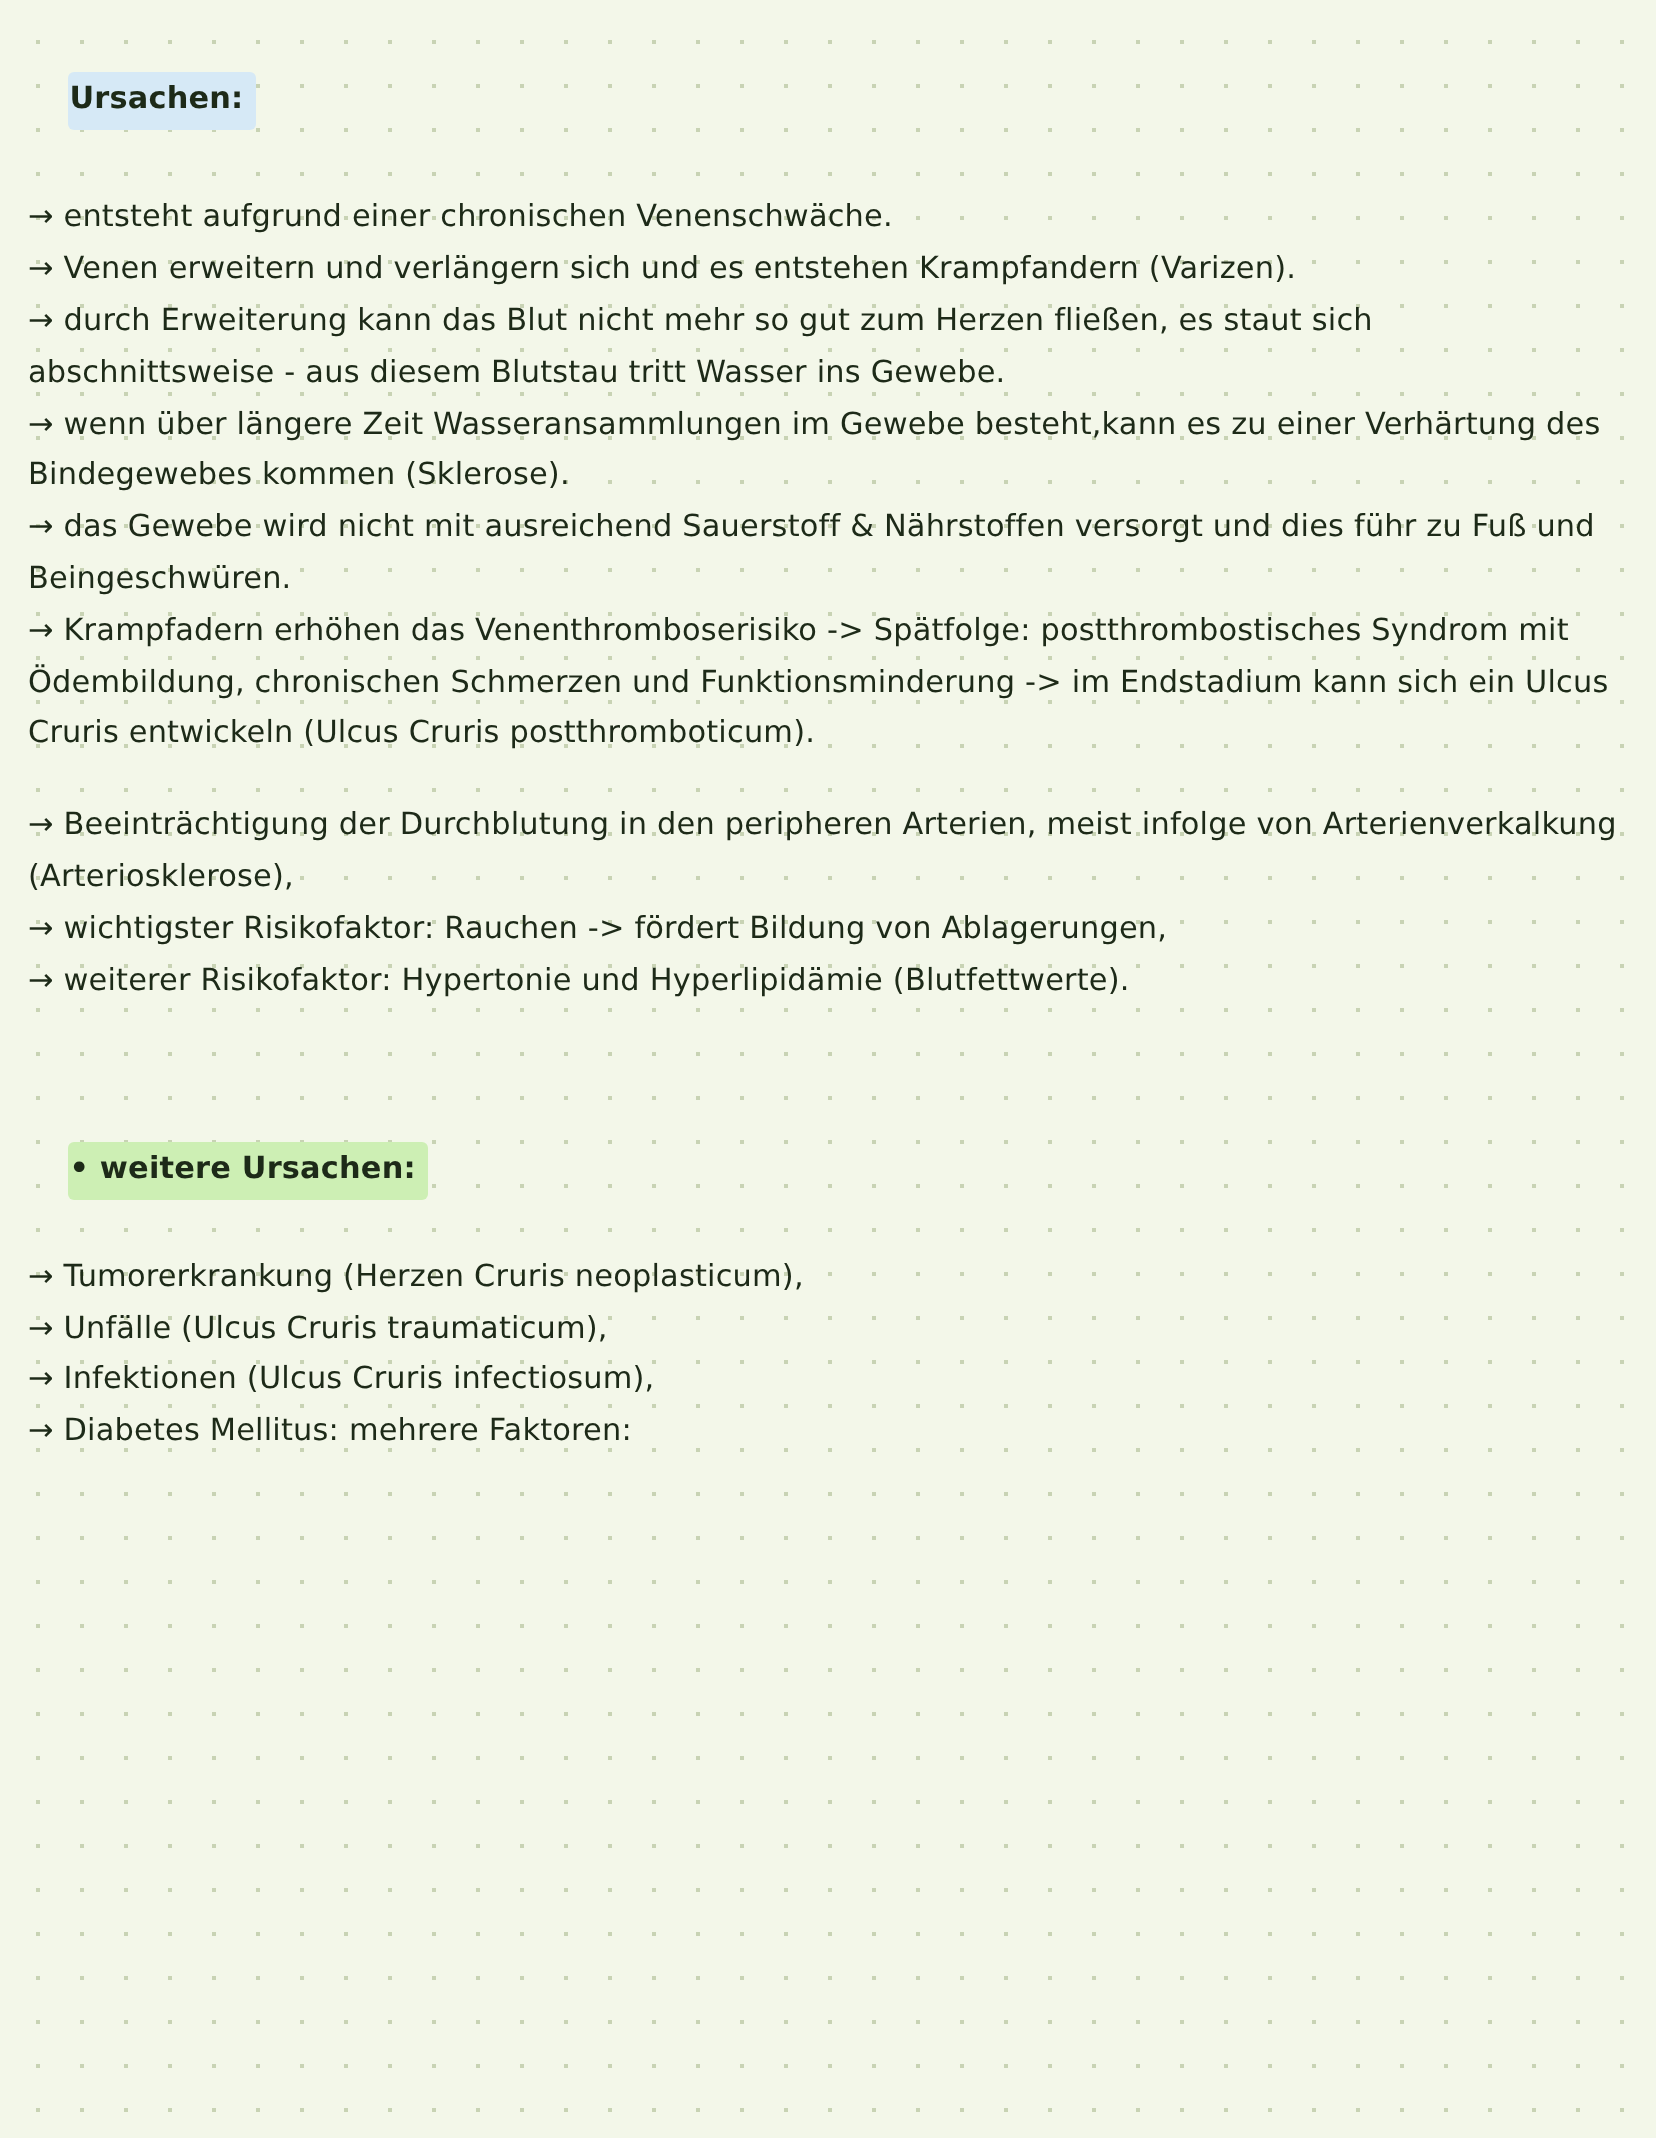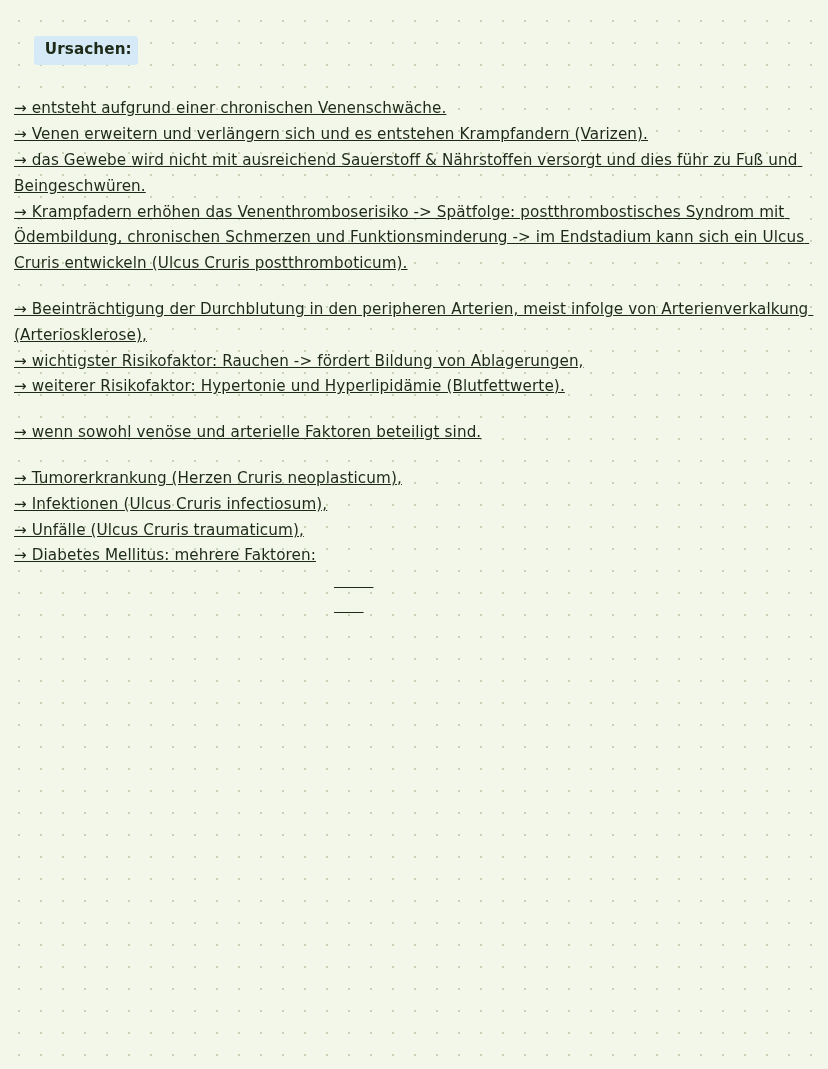--- a/index.html
+++ b/index.html
@@ -35,40 +35,39 @@
     font-size: 15.2px;
     line-height: 25.8px;
     letter-spacing: 0.1px;
     color: #1d2a18;
     white-space: pre-wrap;
   }
   .hl {
     display: inline-block;
     background-color: #cdefb4;
     border-radius: 3px;
-    padding: 1px 6px 2px 11px;
+    padding: 1px 6px 2px 1px;
   }
   .hl-title {
     background-color: #d6e9f6;
   }
   .bold {
     font-weight: bold;
   }
   .heading-line {
     margin-top: 2px;
   }
   .section-gap {
     height: 20px;
   }
   .small-gap {
     height: 6px;
   }
   .para {
     margin: 0;
-    text-decoration: underline;
   }
   
   .split {
     display: flex;
     align-items: flex-start;
   }
   .split-left {
     width: 318px;
     flex: 0 0 318px;
   }
@@ -88,38 +87,42 @@
 <div id="page">
 
   <div class="line heading-line">
     <span class="hl hl-title bold">Ursachen:</span>
   </div>
 
   <div class="small-gap"></div>
 
   <p class="line para">→ entsteht aufgrund einer chronischen Venenschwäche.</p>
   <p class="line para">→ Venen erweitern und verlängern sich und es entstehen Krampfandern (Varizen).</p>
+  <p class="line para">→ durch Erweiterung kann das Blut nicht mehr so gut zum Herzen fließen, es staut sich abschnittsweise - aus diesem Blutstau tritt Wasser ins Gewebe.</p>
+  <p class="line para">→ wenn über längere Zeit Wasseransammlungen im Gewebe besteht,kann es zu einer Verhärtung des Bindegewebes kommen (Sklerose).</p>
   <p class="line para">→ das Gewebe wird nicht mit ausreichend Sauerstoff &amp; Nährstoffen versorgt und dies führ zu Fuß und Beingeschwüren.</p>
   <p class="line para">→ Krampfadern erhöhen das Venenthromboserisiko -&gt; Spätfolge: postthrombostisches Syndrom mit Ödembildung, chronischen Schmerzen und Funktionsminderung -&gt; im Endstadium kann sich ein Ulcus Cruris entwickeln (Ulcus Cruris postthromboticum).</p>
 
   <div class="section-gap"></div>
 
   <p class="line para">→ Beeinträchtigung der Durchblutung in den peripheren Arterien, meist infolge von Arterienverkalkung (Arteriosklerose),</p>
   <p class="line para">→ wichtigster Risikofaktor: Rauchen -&gt; fördert Bildung von Ablagerungen,</p>
   <p class="line para">→ weiterer Risikofaktor: Hypertonie und Hyperlipidämie (Blutfettwerte).</p>
 
   <div class="section-gap"></div>
 
-  <p class="line para">→ wenn sowohl venöse und arterielle Faktoren beteiligt sind.</p>
 
   <div class="section-gap"></div>
 
+  <div class="line heading-line">
+    <span class="hl bold">• weitere Ursachen:</span>
+  </div>
   <p class="line para">→ Tumorerkrankung (Herzen Cruris neoplasticum),</p>
+  <p class="line para">→ Unfälle (Ulcus Cruris traumaticum),</p>
   <p class="line para">→ Infektionen (Ulcus Cruris infectiosum),</p>
-  <p class="line para">→ Unfälle (Ulcus Cruris traumaticum),</p>
 
   <div class="split">
     <div class="split-left">
       <p class="line para">→ Diabetes Mellitus: mehrere Faktoren:</p>
     </div>
     <div class="split-right">
       <p class="line para">
         
       </p>
 

